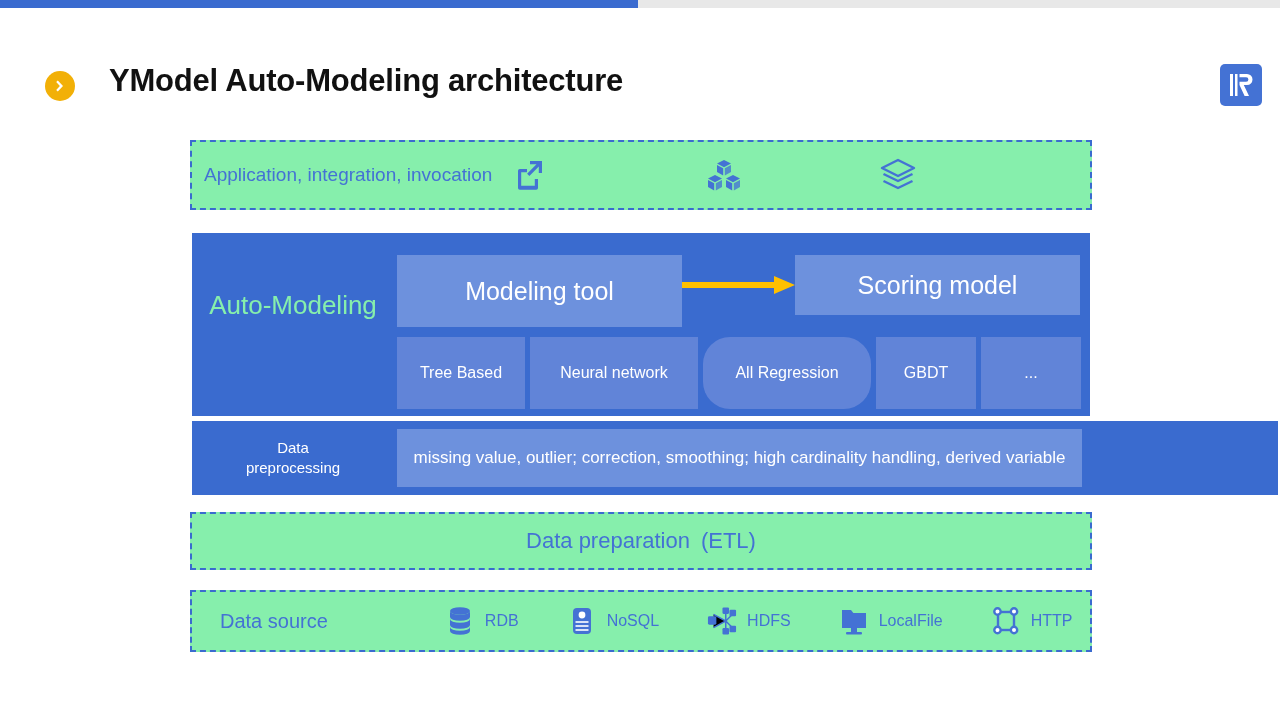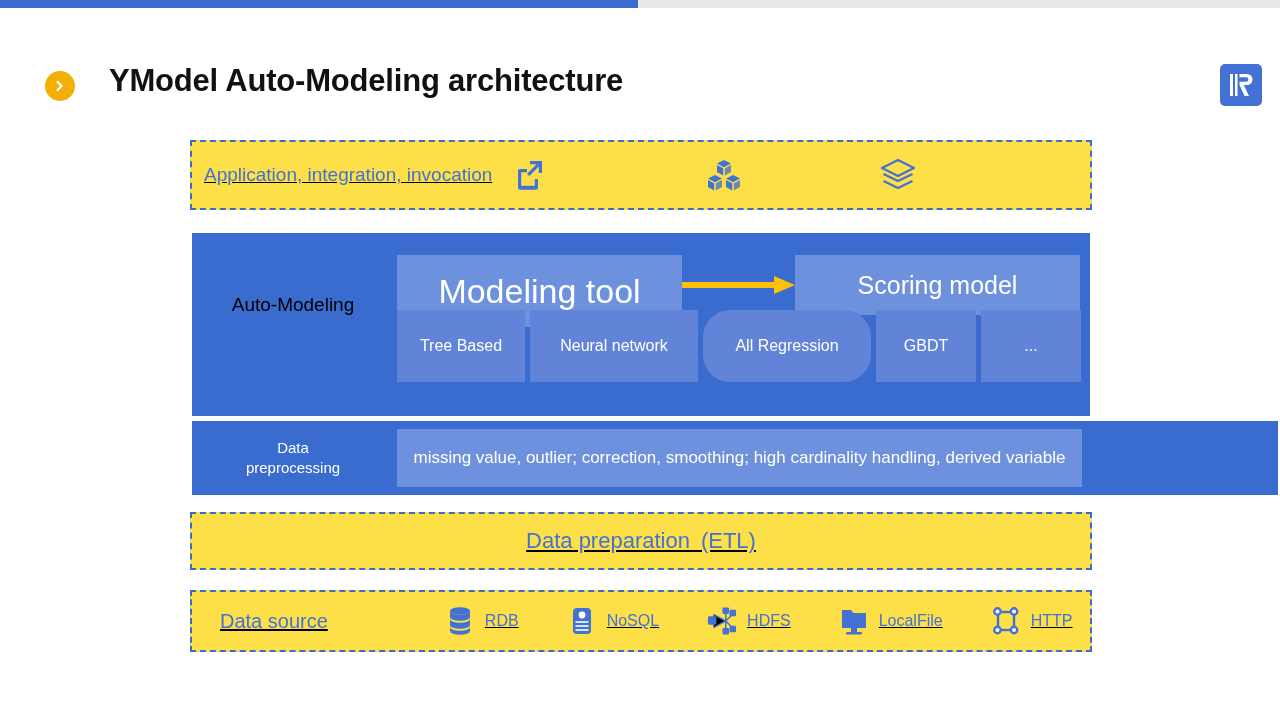--- a/index.html
+++ b/index.html
@@ -33,23 +33,22 @@
     position:absolute; right:30px; top:36px; width:42px; height:42px;
     background:#4472d4; border-radius:5px;
     display:flex; align-items:center; justify-content:center;
   }
 
   
   .diagram { position:absolute; left:190px; top:140px; width:902px; }
 
   .dashed-box {
     border:2px dashed #3a6bcf;
-    background:#fde047;
+    background:#86efac;
     position:relative;
-    text-decoration:underline;
   }
 
   
   .app-layer { height:70px; display:flex; align-items:center; padding-left:12px; }
   .app-label { font-size:19px; color:#4472d4; white-space:nowrap; }
   .app-icons { display:flex; align-items:center; }
   .app-icon { display:flex; align-items:center; justify-content:center; }
   .ic-share  { margin-left:20px; }
   .ic-boxes  { margin-left:160px; }
   .ic-layers { margin-left:135px; }
@@ -58,35 +57,35 @@
   .up-arrow { position:absolute; left:700px; top:212px; width:24px; height:34px; }
 
   
   .auto-panel {
     position:absolute; left:2px; top:93px; width:898px; height:183px;
     background:#3a6bcf;
   }
   .auto-label {
     position:absolute; left:0; top:0; width:202px; height:144px;
     display:flex; align-items:center; justify-content:center;
-    color:#000000; font-size:19px; white-space:nowrap;
+    color:#86efac; font-size:26px; white-space:nowrap;
   }
   .box-modeling {
     position:absolute; left:205px; top:22px; width:285px; height:72px;
-    background:#6d91dd; color:#ffffff; font-size:34px;
+    background:#6d91dd; color:#ffffff; font-size:25px;
     display:flex; align-items:center; justify-content:center;
   }
   .box-scoring {
     position:absolute; left:603px; top:22px; width:285px; height:60px;
     background:#6d91dd; color:#ffffff; font-size:25px;
     display:flex; align-items:center; justify-content:center;
   }
   .h-arrow { position:absolute; left:490px; top:43px; width:113px; height:18px; }
 
-  .algo-row { position:absolute; left:205px; top:77px; width:685px; height:72px; display:flex; gap:5px; }
+  .algo-row { position:absolute; left:205px; top:104px; width:685px; height:72px; display:flex; gap:5px; }
   .algo-box {
     background:#6184d8; color:#ffffff; font-size:16px;
     display:flex; align-items:center; justify-content:center;
     height:72px; text-align:center; padding:0 6px;
   }
   .algo-0 { width:128px; }
   .algo-1 { width:168px; }
   .algo-2 { width:168px;border-radius:27px; }
   .algo-3 { width:100px; }
   .algo-4 { width:100px; }

